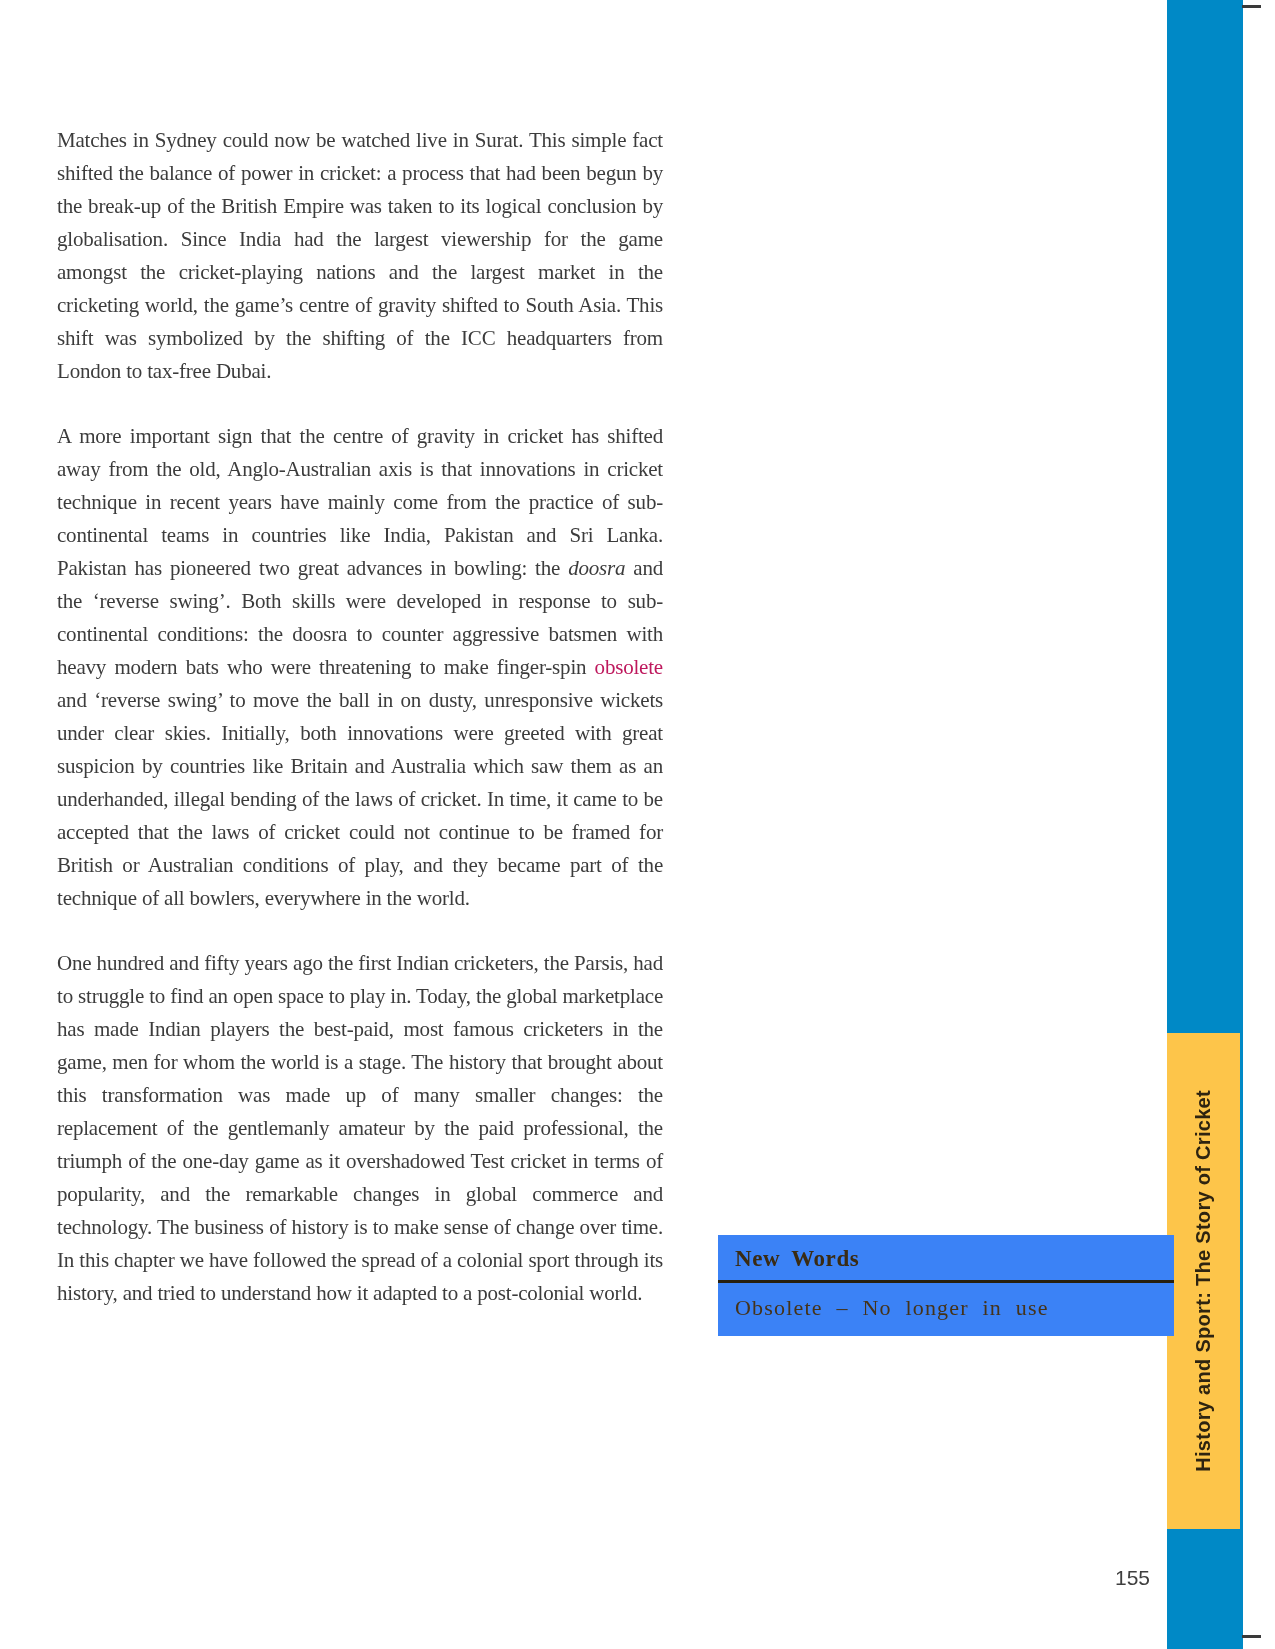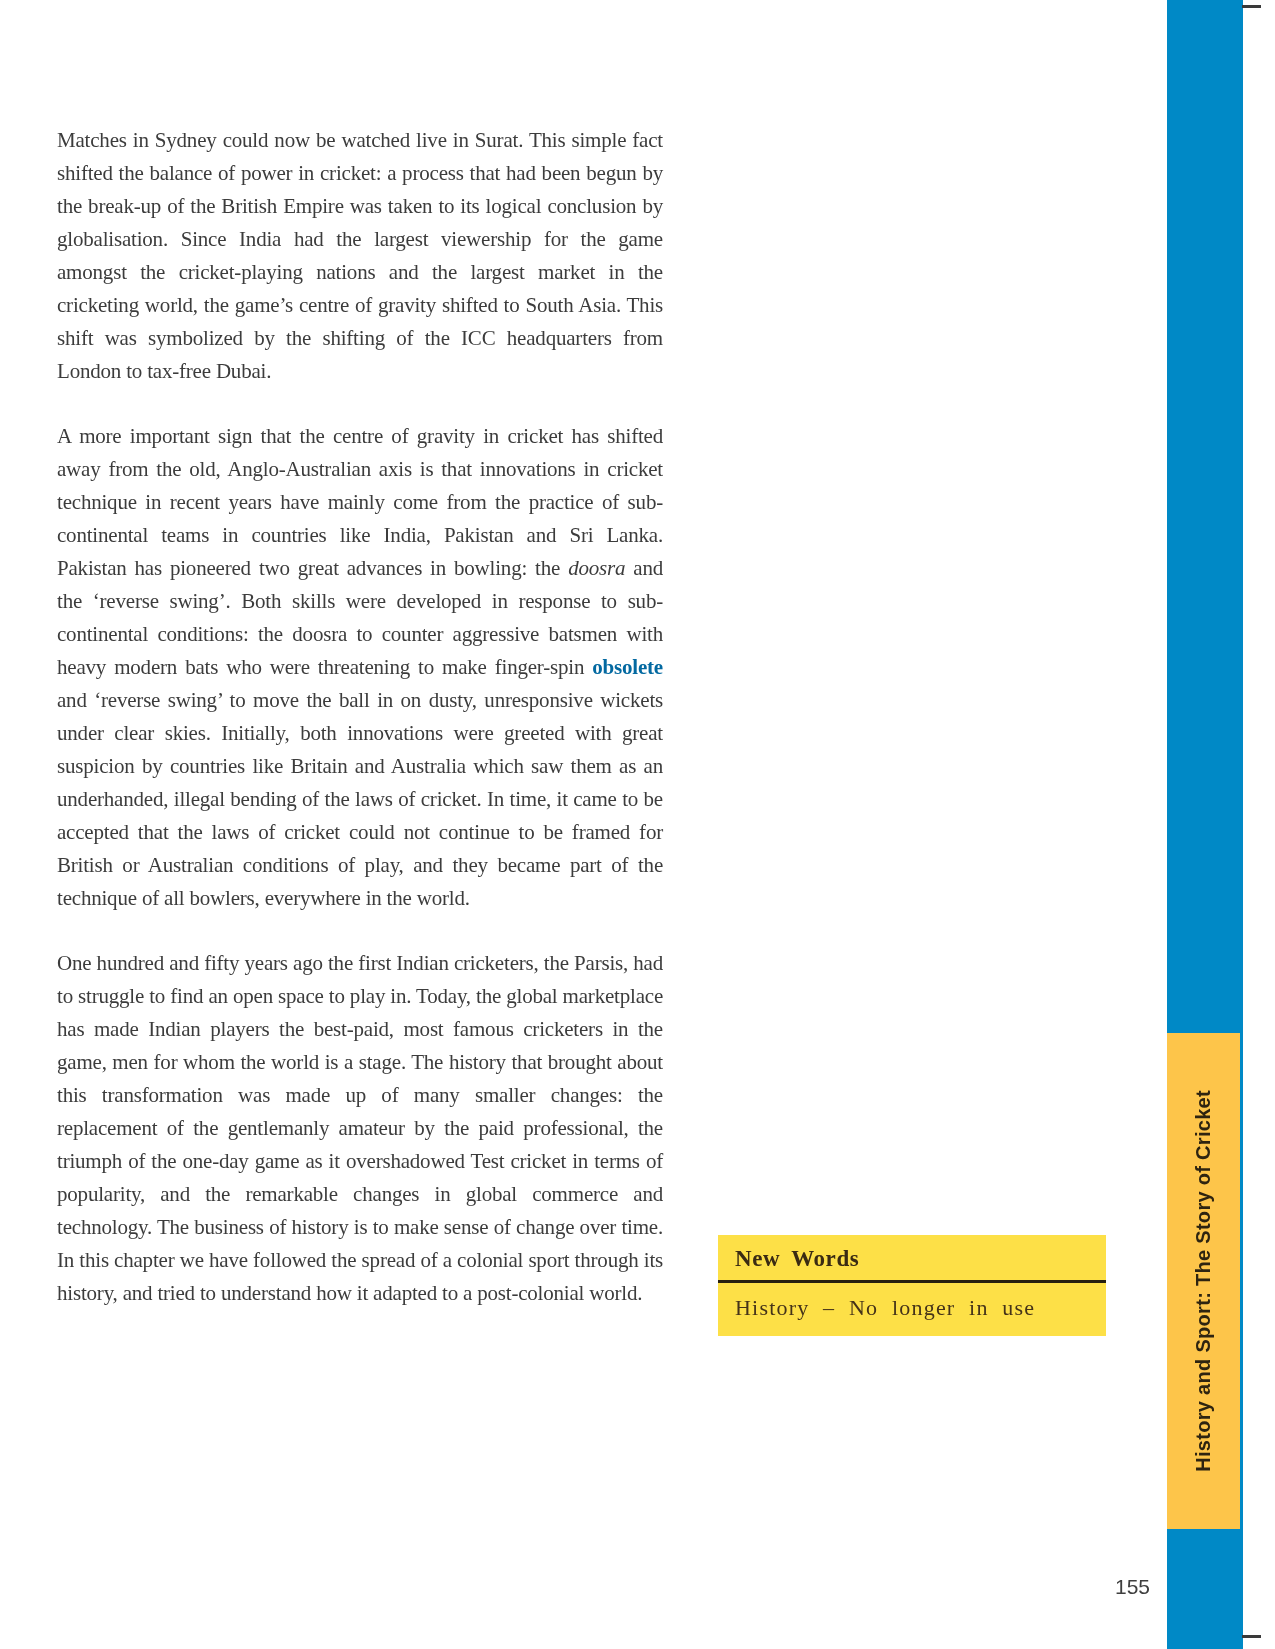--- a/index.html
+++ b/index.html
@@ -17,21 +17,21 @@
   .text-col {
     position: absolute;
     left: 57px; top: 124px; width: 606px;
     font-size: 21px; line-height: 33px;
     letter-spacing: -0.2px;
     color: #3c3c3c;
     text-align: justify;
   }
   .text-col p { margin: 0 0 32px 0; }
   .text-col i { }
-  .text-col b { font-weight: bold; color: #0369a1; }
+  .text-col b { font-weight: normal; color: #be185d; }
 
   
   .blue-bar {
     position: absolute;
     left: 1167px; top: 0; width: 76px; height: 1649px;
     background: #0089c6;
   }
 
   
   .chapter-tab {
@@ -46,22 +46,22 @@
     white-space: nowrap;
     font-family: "Liberation Sans", sans-serif;
     font-size: 20px; font-weight: bold;
     letter-spacing: 0.3px;
     color: #2e2410;
   }
 
   
   .new-words {
     position: absolute;
-    left: 718px; top: 1235px; width: 388px;
-    background: #fde047;
+    left: 718px; top: 1235px; width: 456px;
+    background: #3b82f6;
   }
   .new-words h2 {
     margin: 0; padding: 11px 17px 8px 17px;
     font-size: 23px; font-weight: bold;
     letter-spacing: 0.6px; word-spacing: 5px;
     color: #3a2b13;
   }
   .nw-rule { height: 3px; background: #27200f; }
   .nw-entry {
     margin: 0; padding: 12px 17px 15px 17px;
@@ -71,21 +71,20 @@
   }
 
   
   .page-number {
     position: absolute;
     left: 1040px; top: 1566px; width: 110px;
     text-align: right;
     font-family: "Liberation Sans", sans-serif;
     font-size: 21px;
     color: #3f3f3f;
-    margin-top: 9px;
   }
 
   
   .crop-mark { position: absolute; height: 3px; background: #3a3a3a; }
   .crop-top { left: 1242px; top: 5px; width: 19px; }
   .crop-bottom { left: 1242px; top: 1635px; width: 19px; }
 </style>
 </head>
 <body>
 
@@ -99,21 +98,21 @@
 
   <main class="text-col">
     <p><span>Matches in Sydney could now be watched live in Surat. This simple fact shifted the balance of power in cricket: a process that had been begun by the break-up of the British Empire was taken to its logical conclusion by globalisation. Since India had the largest viewership for the game amongst the cricket-playing nations and the largest market in the cricketing world, the game’s centre of gravity shifted to South Asia. This shift was symbolized by the shifting of the ICC headquarters from London to tax-free Dubai.</span></p>
     <p><span>A more important sign that the centre of gravity in cricket has shifted away from the old, Anglo-Australian axis is that innovations in cricket technique in recent years have mainly come from the practice of sub-continental teams in countries like India, Pakistan and Sri Lanka. Pakistan has pioneered two great advances in bowling: the </span><i>doosra</i><span> and the ‘reverse swing’. Both skills were developed in response to sub-continental conditions: the doosra to counter aggressive batsmen with heavy modern bats who were threatening to make finger-spin </span><b>obsolete</b><span> and ‘reverse swing’ to move the ball in on dusty, unresponsive wickets under clear skies. Initially, both innovations were greeted with great suspicion by countries like Britain and Australia which saw them as an underhanded, illegal bending of the laws of cricket. In time, it came to be accepted that the laws of cricket could not continue to be framed for British or Australian conditions of play, and they became part of the technique of all bowlers, everywhere in the world.</span></p>
     <p><span>One hundred and fifty years ago the first Indian cricketers, the Parsis, had to struggle to find an open space to play in. Today, the global marketplace has made Indian players the best-paid, most famous cricketers in the game, men for whom the world is a stage. The history that brought about this transformation was made up of many smaller changes: the replacement of the gentlemanly amateur by the paid professional, the triumph of the one-day game as it overshadowed Test cricket in terms of popularity, and the remarkable changes in global commerce and technology. The business of history is to make sense of change over time. In this chapter we have followed the spread of a colonial sport through its history, and tried to understand how it adapted to a post-colonial world.</span></p>
   </main>
 
   <aside class="new-words">
     <h2>New Words</h2>
     <div class="nw-rule"></div>
-    <p class="nw-entry">History – No longer in use</p>
+    <p class="nw-entry">Obsolete – No longer in use</p>
   </aside>
 
   <div class="page-number">155</div>
 
   <div class="crop-mark crop-top"></div>
   <div class="crop-mark crop-bottom"></div>
 
 </div>
 
 </body></html>

